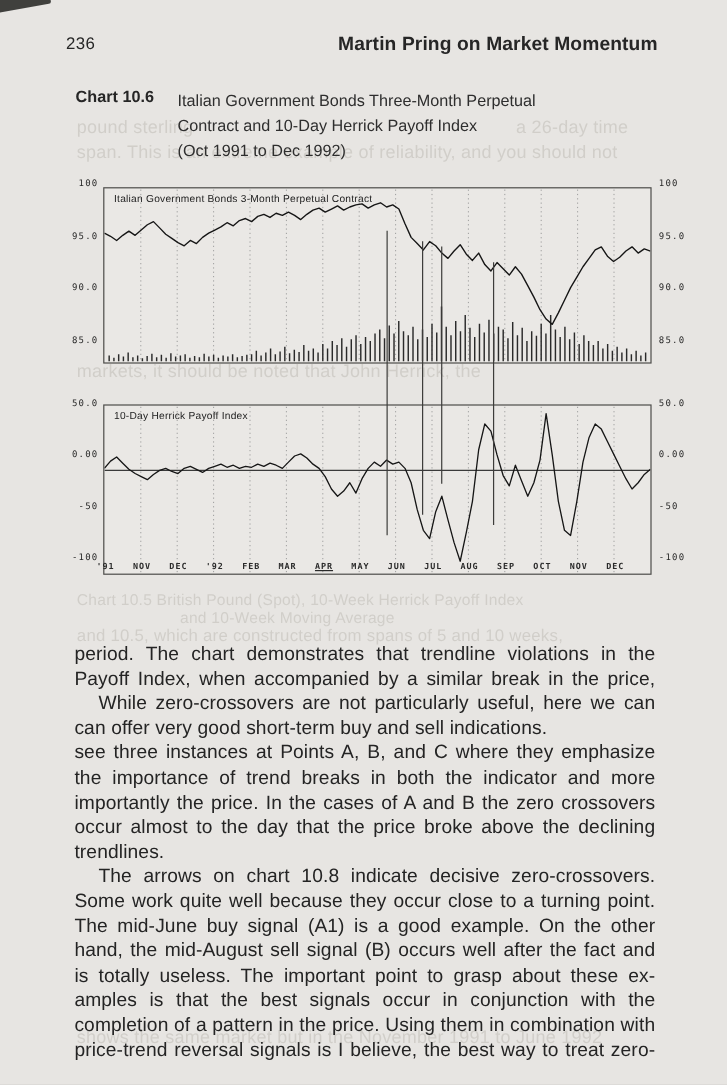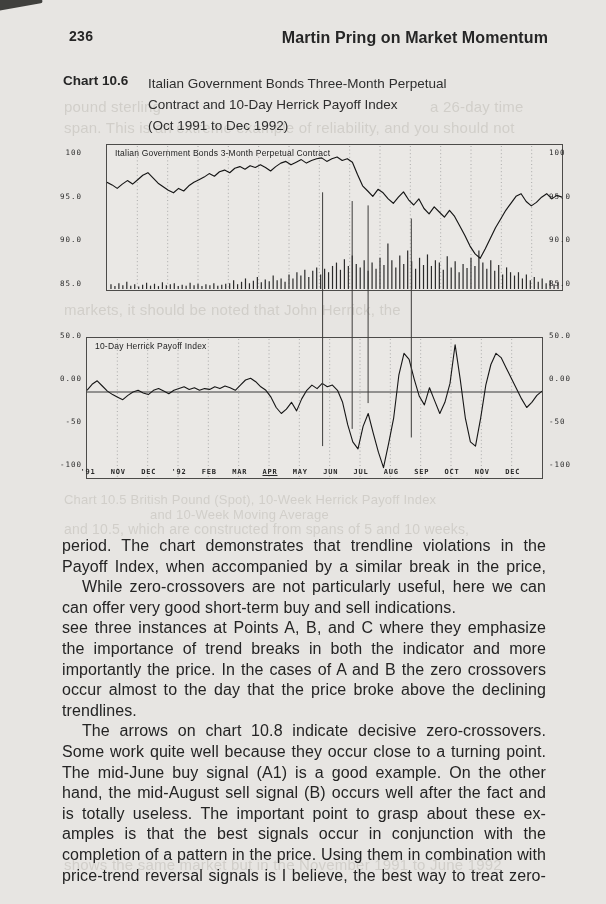--- a/index.html
+++ b/index.html
@@ -6,30 +6,30 @@
   #page{
     position:relative;width:606px;height:904px;margin:0 auto;
     background:#e7e5e2;overflow:hidden;
     font-family:"Liberation Sans",sans-serif;color:#262626;
   }
   #corner-mark{
     position:absolute;left:-16px;top:-5px;width:58px;height:13px;
     background:#2e2d2b;transform:rotate(-10deg);opacity:.9;border-radius:2px;
   }
   
-  #page-number{position:absolute;left:55px;top:28px;font-size:14px;font-weight:bold;letter-spacing:.3px;margin-left:14px;}
+  #page-number{position:absolute;left:55px;top:28px;font-size:14px;font-weight:normal;letter-spacing:.3px;}
   #running-title{position:absolute;right:58px;top:29px;font-size:16px;font-weight:bold;letter-spacing:.1px;}
   
   #figure-heading{position:absolute;left:63px;top:73px;}
   #figure-heading .lab{position:absolute;left:0;top:0;font-size:13.5px;font-weight:bold;white-space:nowrap;}
   #figure-heading .ln{position:absolute;left:85px;width:360px;font-size:13.5px;line-height:21px;white-space:nowrap;color:#2e2e2e;}
   
   #figure{position:absolute;left:0;top:0;width:606px;height:500px;}
   .panel{position:absolute;left:86px;width:455px;border:1px solid #4c4b49;background:rgba(240,238,235,.35);}
-  #panel1{top:144px;height:145px;margin-left:20px;}
+  #panel1{top:156px;height:145px;}
   #panel2{top:325px;height:140px;margin-top:12px;}
   .panel svg{position:absolute;left:0;top:0;}
   .panel-title{position:absolute;left:8px;top:3px;font-size:8.5px;color:#222;white-space:nowrap;letter-spacing:.2px;}
   #marker-layer{position:absolute;left:86px;top:148px;width:455px;height:318px;pointer-events:none;}
   .ylab{position:absolute;font-family:"DejaVu Sans Mono",monospace;font-size:7.5px;color:#2a2a2a;letter-spacing:1px;white-space:nowrap;}
   .ylab.left{width:36px;text-align:right;}
   .xlab{position:absolute;top:468px;font-family:"DejaVu Sans Mono",monospace;font-size:7px;font-weight:bold;color:#2a2a2a;letter-spacing:.8px;transform:translateX(-50%);white-space:nowrap;}
   
   #body-text{position:absolute;left:62px;top:536px;width:484px;font-size:16px;line-height:20.6px;letter-spacing:.1px;color:#242424;}
   .bline{text-align:justify;text-align-last:justify;white-space:normal;}

